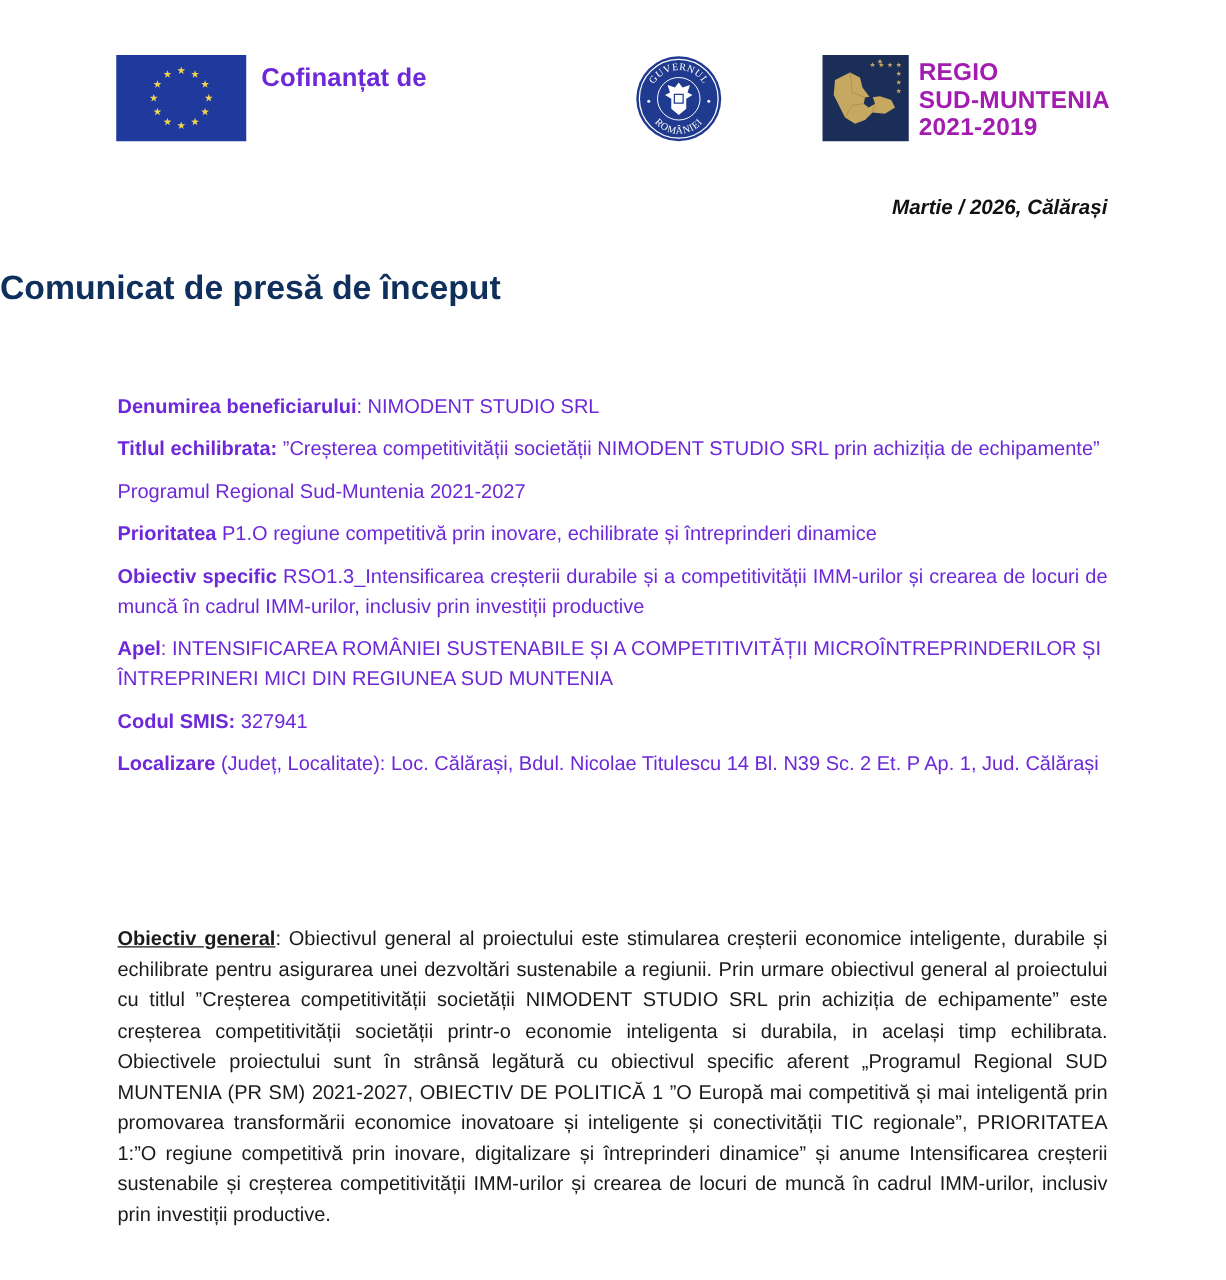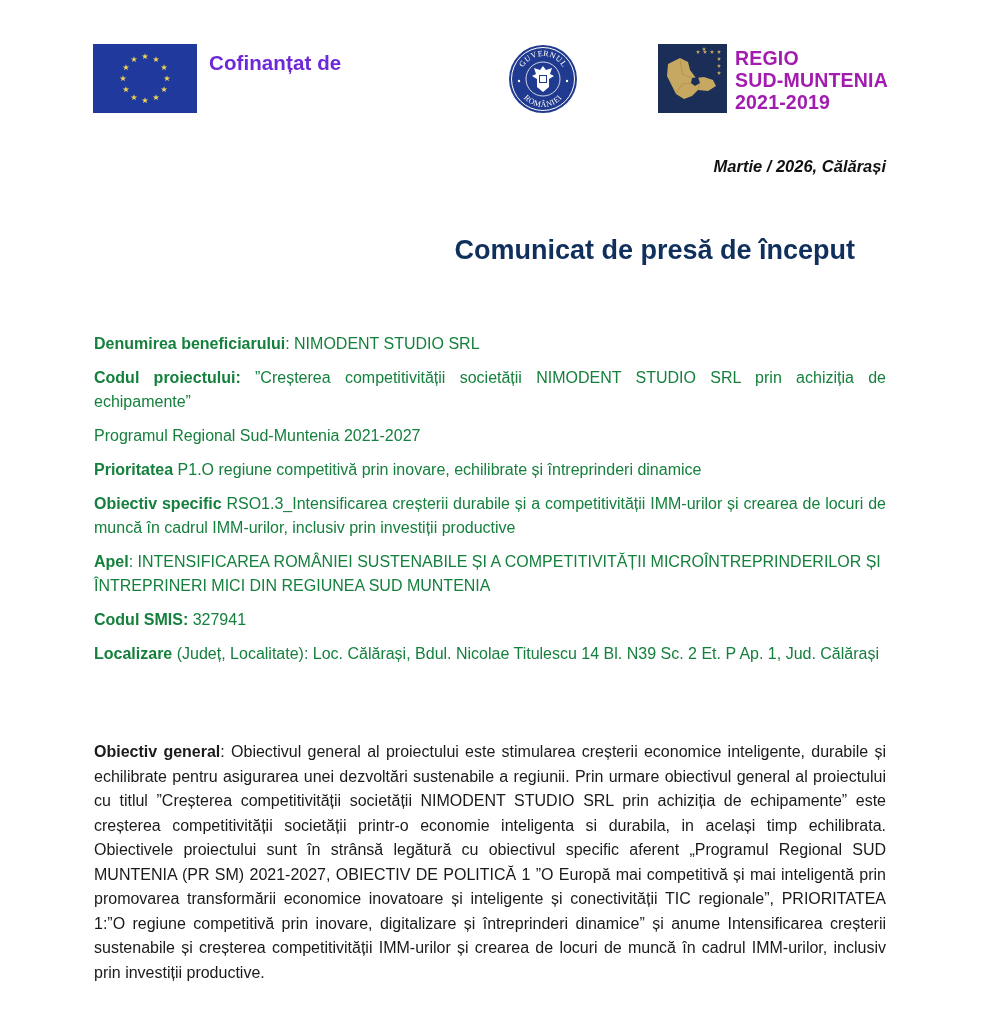--- a/index.html
+++ b/index.html
@@ -12,28 +12,28 @@
   .eu-text { position: absolute; left: 209px; top: 49px; color: #6d28d9; font-weight: bold;
              font-size: 20.5px; line-height: 27px; letter-spacing: 0.1px; }
   .gov-seal { position: absolute; left: 508px; top: 44px; width: 70px; height: 70px; }
   .regio-box { position: absolute; left: 658px; top: 44px; width: 69px; height: 69px; background: #1b2e57; }
   .regio-box svg { width: 100%; height: 100%; display: block; }
   .regio-text { position: absolute; left: 735px; top: 47px; color: #a21caf; font-weight: bold;
                 font-size: 19.5px; line-height: 22px; letter-spacing: 0.2px; }
 
   .dateline { position: absolute; right: 95px; top: 157px; font-style: italic; font-weight: bold;
               font-size: 16.5px; color: #111; }
-  .doc-title { position: absolute; left: 0; width: 855px; top: 215px; text-align: right;
-               color: #0f2f5c; font-weight: bold; font-size: 27px; margin-top: 20px; }
+  .doc-title { position: absolute; left: 0; width: 855px; top: 215px; text-align: left;
+               color: #0f2f5c; font-weight: bold; font-size: 27px; }
 
-  .content { position: absolute; left: 94px; width: 792px; top: 332px;
-             font-size: 16px; line-height: 24px; text-align: justify; color: #15803d; }
+  .content { position: absolute; left: 94px; width: 792px; top: 314px;
+             font-size: 16px; line-height: 24px; text-align: justify; color: #6d28d9; }
   .para { margin: 0 0 10px 0; }
   .lbl { font-weight: bold; }
-  .ulbl { font-weight: bold; }
+  .ulbl { font-weight: bold; text-decoration: underline; }
   .general { position: absolute; left: 94px; width: 792px; top: 740px;
              font-size: 16px; line-height: 24.5px; text-align: justify; color: #1a1a1a; }
 </style>
 </head>
 <body>
 
 <div class="eu-flag">
   <svg viewBox="0 0 104 69" id="eu-stars">
       <polygon points="52.00,9.20 52.78,11.43 55.14,11.48 53.26,12.91 53.94,15.17 52.00,13.82 50.06,15.17 50.74,12.91 48.86,11.48 51.22,11.43" fill="#f2d34f"></polygon>
       <polygon points="63.00,12.15 63.78,14.38 66.14,14.43 64.26,15.86 64.94,18.12 63.00,16.77 61.06,18.12 61.74,15.86 59.86,14.43 62.22,14.38" fill="#f2d34f"></polygon>
@@ -100,21 +100,21 @@
   <div>REGIO</div>
   <div>SUD-MUNTENIA</div>
   <div>2021-2019</div>
 </div>
 
 <div class="dateline">Martie / 2026, Călărași</div>
 <div class="doc-title">Comunicat de presă de început</div>
 
 <div class="content">
   <p class="para"><span class="lbl">Denumirea beneficiarului</span><span>: </span><span>NIMODENT STUDIO SRL</span></p>
-  <p class="para"><span class="lbl">Codul proiectului:</span><span> </span><span>”Creșterea competitivității societății NIMODENT STUDIO SRL prin achiziția de echipamente”</span></p>
+  <p class="para"><span class="lbl">Titlul echilibrata:</span><span> </span><span>”Creșterea competitivității societății NIMODENT STUDIO SRL prin achiziția de echipamente”</span></p>
   <p class="para">Programul Regional Sud-Muntenia 2021-2027</p>
   <p class="para"><span class="lbl">Prioritatea</span><span> </span><span>P1.O regiune competitivă prin inovare, echilibrate și întreprinderi dinamice</span></p>
   <p class="para"><span class="lbl">Obiectiv specific</span><span> </span><span>RSO1.3_Intensificarea creșterii durabile și a competitivității IMM-urilor și crearea de locuri de muncă în cadrul IMM-urilor, inclusiv prin investiții productive</span></p>
   <p class="para" style="text-align:left"><span class="lbl">Apel</span><span>: </span><span>INTENSIFICAREA ROMÂNIEI SUSTENABILE ȘI A COMPETITIVITĂȚII MICROÎNTREPRINDERILOR ȘI ÎNTREPRINERI MICI DIN REGIUNEA SUD MUNTENIA</span></p>
   <p class="para"><span class="lbl">Codul SMIS:</span><span> </span><span>327941</span></p>
   <p class="para"><span class="lbl">Localizare</span><span> </span><span>(Județ, Localitate): Loc. Călărași, Bdul. Nicolae Titulescu 14 Bl. N39 Sc. 2 Et. P Ap. 1, Jud. Călărași</span></p>
 </div>
 
 <div class="general">
   <span class="ulbl">Obiectiv general</span><span>: </span><span>Obiectivul general al proiectului este stimularea creșterii economice inteligente, durabile și echilibrate pentru asigurarea unei dezvoltări sustenabile a regiunii. Prin urmare obiectivul general al proiectului cu titlul ”Creșterea competitivității societății NIMODENT STUDIO SRL prin achiziția de echipamente” este creșterea competitivității societății printr-o economie inteligenta si durabila, in același timp echilibrata. Obiectivele proiectului sunt în strânsă legătură cu obiectivul specific aferent „Programul Regional SUD MUNTENIA (PR SM) 2021-2027, OBIECTIV DE POLITICĂ 1 ”O Europă mai competitivă și mai inteligentă prin promovarea transformării economice inovatoare și inteligente și conectivității TIC regionale”, PRIORITATEA 1:”O regiune competitivă prin inovare, digitalizare și întreprinderi dinamice” și anume Intensificarea creșterii sustenabile și creșterea competitivității IMM-urilor și crearea de locuri de muncă în cadrul IMM-urilor, inclusiv prin investiții productive.</span>

